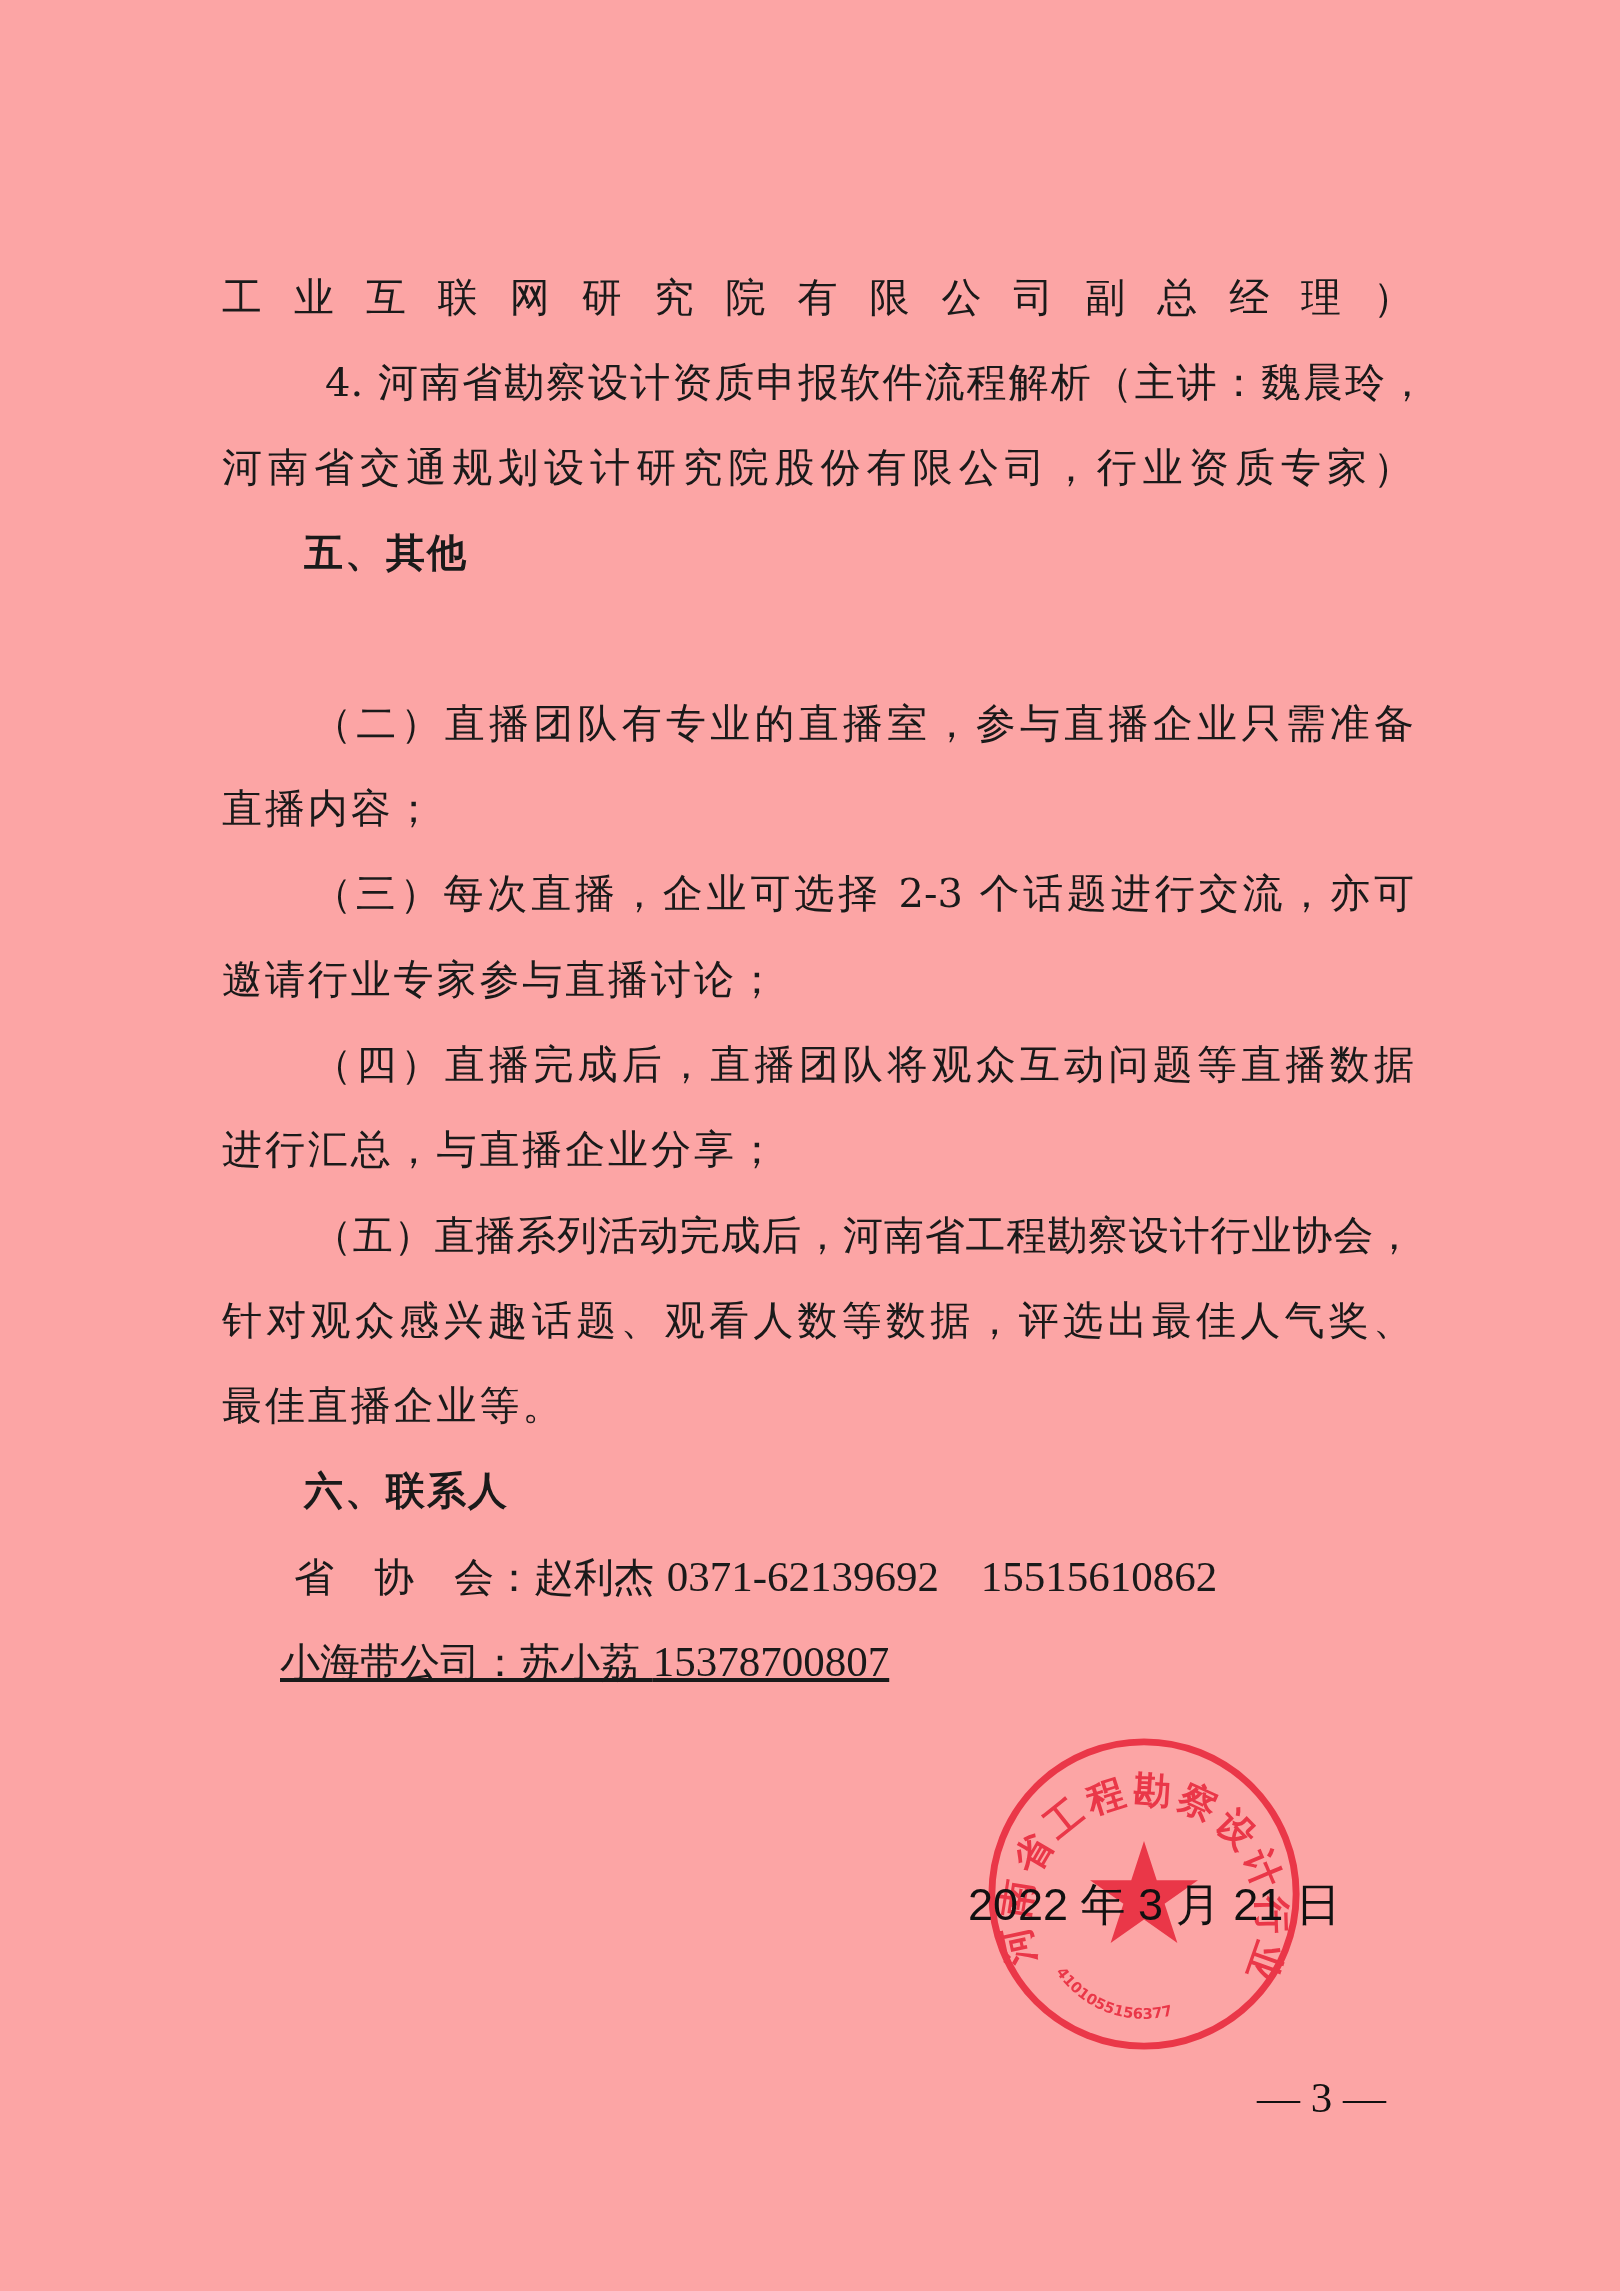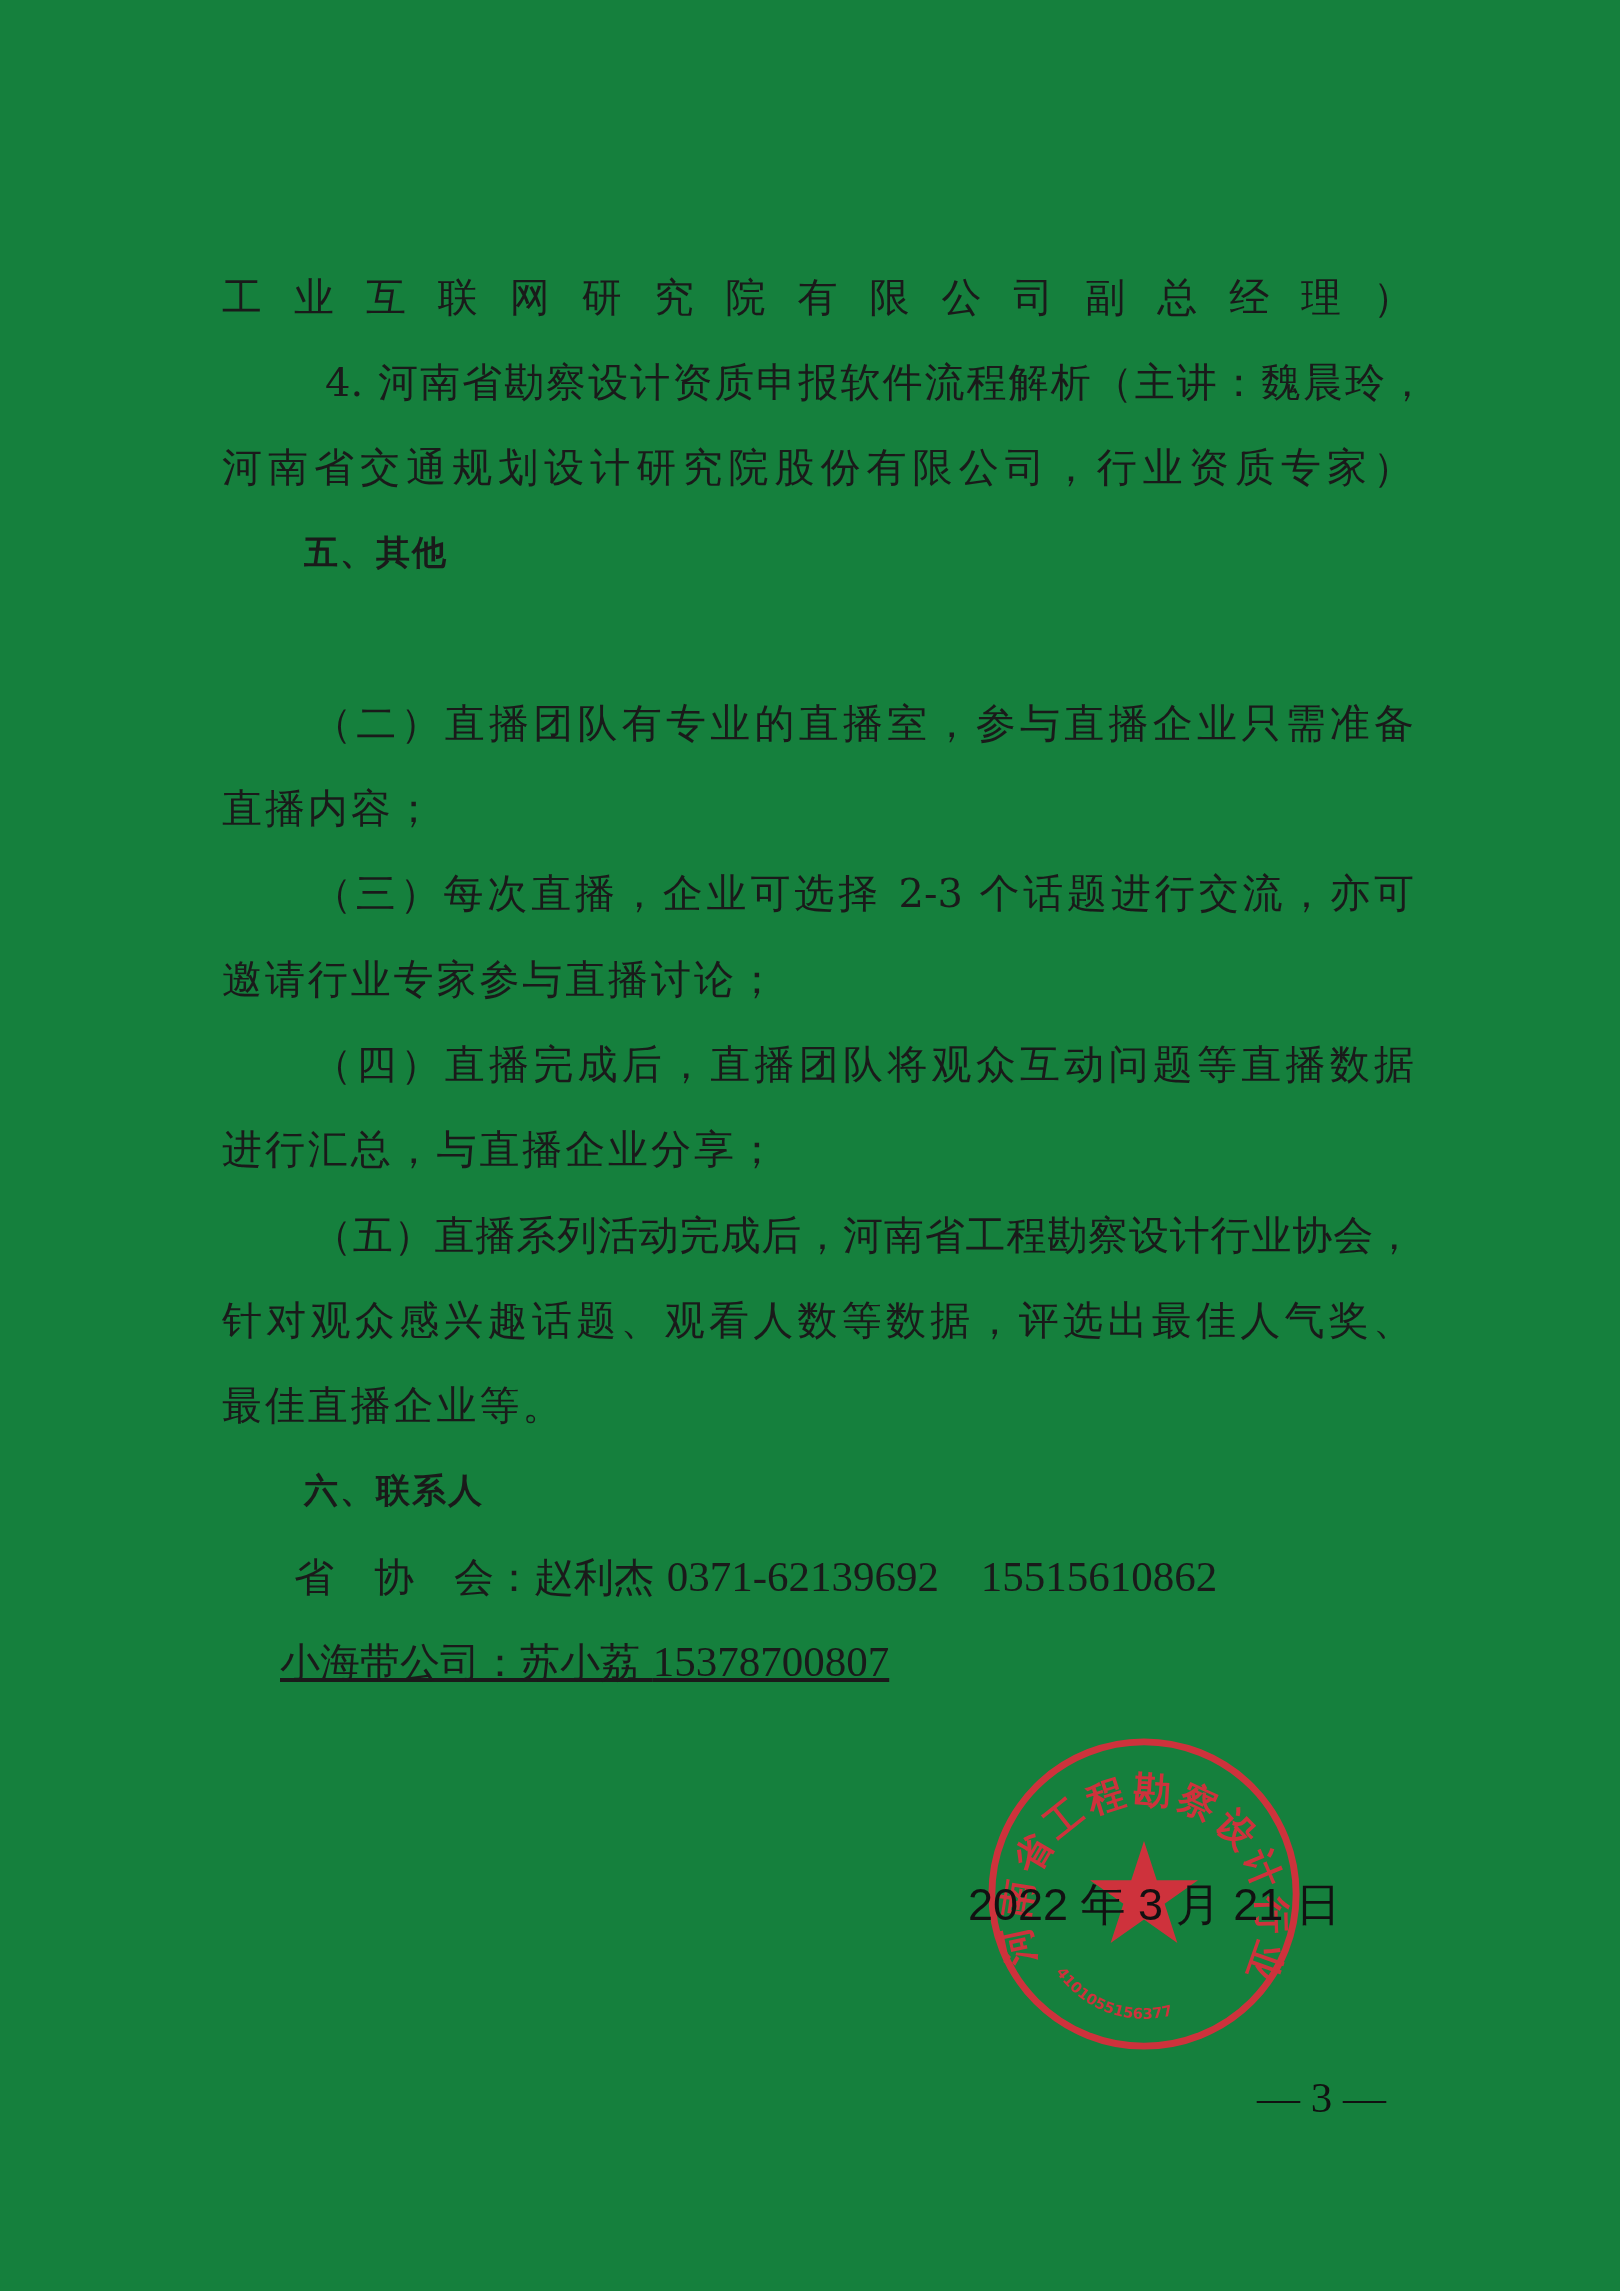--- a/index.html
+++ b/index.html
@@ -1,24 +1,24 @@
 <!DOCTYPE html>
 <html><head>
 <meta charset="utf-8">
 <style>
   html, body { margin:0; padding:0; background:#ffffff; }
   body { width:1620px; height:2292px; position:relative; overflow:hidden; }
-  .page { position:absolute; left:0; top:0; width:1620px; height:2292px; background:#15803d; }
+  .page { position:absolute; left:0; top:0; width:1620px; height:2292px; background:#fca5a5; }
   .line {
     position:absolute; height:59px; line-height:59px;
     font-family:"DejaVu Serif", serif; font-size:40px; color:#1a1a1a;
     white-space:nowrap;
   }
   .full { width:1191px; text-align:justify; text-align-last:justify; }
-  .heading { font-family:"DejaVu Sans", sans-serif; font-weight:bold; font-size:34px; letter-spacing:2px; }
+  .heading { font-family:"DejaVu Sans", sans-serif; font-weight:bold; font-size:39px; letter-spacing:2px; }
   .num { font-family:"Liberation Serif", serif; font-size:43px; }
   .date { font-family:Liberation Sans, sans-serif; font-size:45px; color:#111; z-index:3; }
   .pagenum { font-family:"Liberation Serif", serif; font-size:43px; color:#111; }
   .seal { position:absolute; left:985px; top:1735px; width:318px; height:318px; z-index:2; opacity:0.88; }
 </style>
 </head>
 <body>
 
 <div class="page">
 

